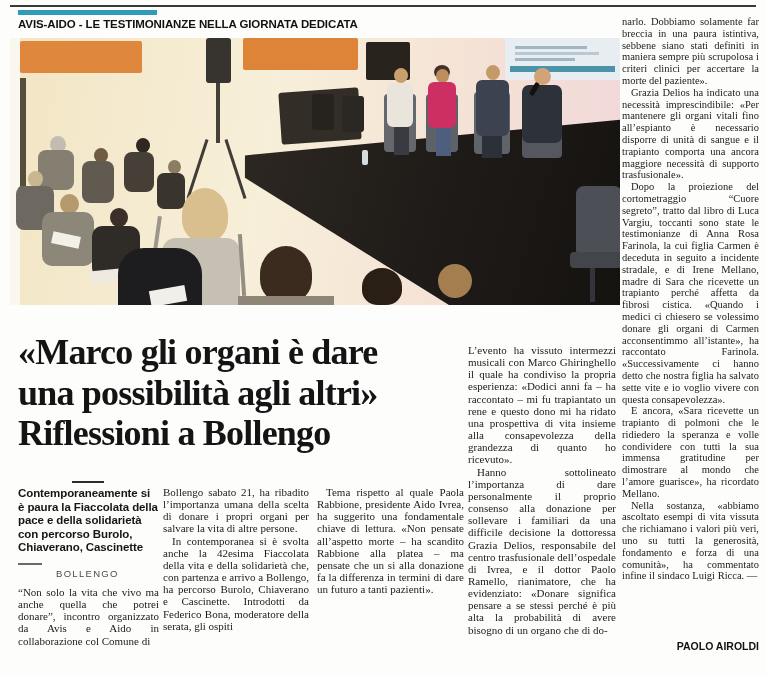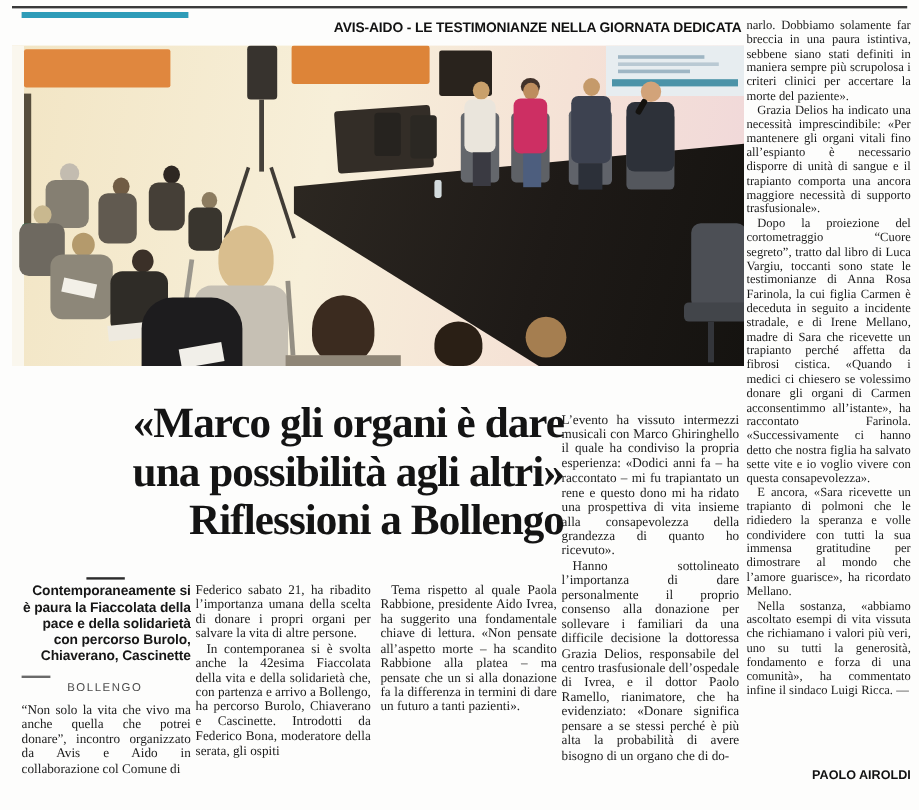--- a/index.html
+++ b/index.html
@@ -1,18 +1,18 @@
 <!DOCTYPE html>
 <html lang="it"><head>
 <meta charset="utf-8">
 <style>
   html,body{margin:0;padding:0;background:#ffffff;}
   .page{position:relative;width:766px;height:675px;background:#fdfdfc;overflow:hidden;
         font-family:"Liberation Serif","DejaVu Serif",serif;}
-  .abs{position:absolute;text-align:right;}
+  .abs{position:absolute;}
 
   .top-rule{left:10px;top:5px;width:746px;height:2px;background:#3a3a3a;}
   .kicker-bar{left:18px;top:10px;width:139px;height:5px;background:#2e9cb8;}
   .kicker{left:18px;top:18px;width:600px;
           font-family:"Liberation Sans","DejaVu Sans",sans-serif;
           font-weight:700;font-size:11.5px;letter-spacing:-0.1px;color:#121212;}
 
   .photo{left:10px;top:38px;width:610px;height:267px;overflow:hidden;
          background:linear-gradient(100deg,#f2e5c4 0%,#f7efd9 42%,#f5e2d6 72%,#f0d7da 100%);}
   .photo .sh{position:absolute;}
@@ -146,21 +146,21 @@
   <div class="abs col1-rule"></div>
   <div class="abs summary">Contemporaneamente si è paura la Fiaccolata della pace e della solidarietà con percorso Burolo, Chiaverano, Cascinette</div>
   <div class="abs section-rule"></div>
   <div class="abs section-label">BOLLENGO</div>
 
   <div class="abs col1 bodytext">
     <p>“Non solo la vita che vivo ma anche quella che potrei donare”, incontro organizzato da Avis e Aido in collaborazione col Comune di</p>
   </div>
 
   <div class="abs col2 bodytext">
-    <p>Federico sabato 21, ha ribadito l’importanza umana della scelta di donare i propri organi per salvare la vita di altre persone.</p>
+    <p>Bollengo sabato 21, ha ribadito l’importanza umana della scelta di donare i propri organi per salvare la vita di altre persone.</p>
     <p class="ind">In contemporanea si è svolta anche la 42esima Fiaccolata della vita e della solidarietà che, con partenza e arrivo a Bollengo, ha percorso Burolo, Chiaverano e Cascinette. Introdotti da Federico Bona, moderatore della serata, gli ospiti</p>
   </div>
 
   <div class="abs col3 bodytext">
     <p class="ind">Tema rispetto al quale Paola Rabbione, presidente Aido Ivrea, ha suggerito una fondamentale chiave di lettura. «Non pensate all’aspetto morte – ha scandito Rabbione alla platea – ma pensate che un si alla donazione fa la differenza in termini di dare un futuro a tanti pazienti».</p>
   </div>
 
   <div class="abs col4 bodytext">
     <p>L’evento ha vissuto intermezzi musicali con Marco Ghiringhello il quale ha condiviso la propria esperienza: «Dodici anni fa – ha raccontato – mi fu trapiantato un rene e questo dono mi ha ridato una prospettiva di vita insieme alla consapevolezza della grandezza di quanto ho ricevuto».</p>
     <p class="ind">Hanno sottolineato l’importanza di dare personalmente il proprio consenso alla donazione per sollevare i familiari da una difficile decisione la dottoressa Grazia Delios, responsabile del centro trasfusionale dell’ospedale di Ivrea, e il dottor Paolo Ramello, rianimatore, che ha evidenziato: «Donare significa pensare a se stessi perché è più alta la probabilità di avere bisogno di un organo che di do-</p>

